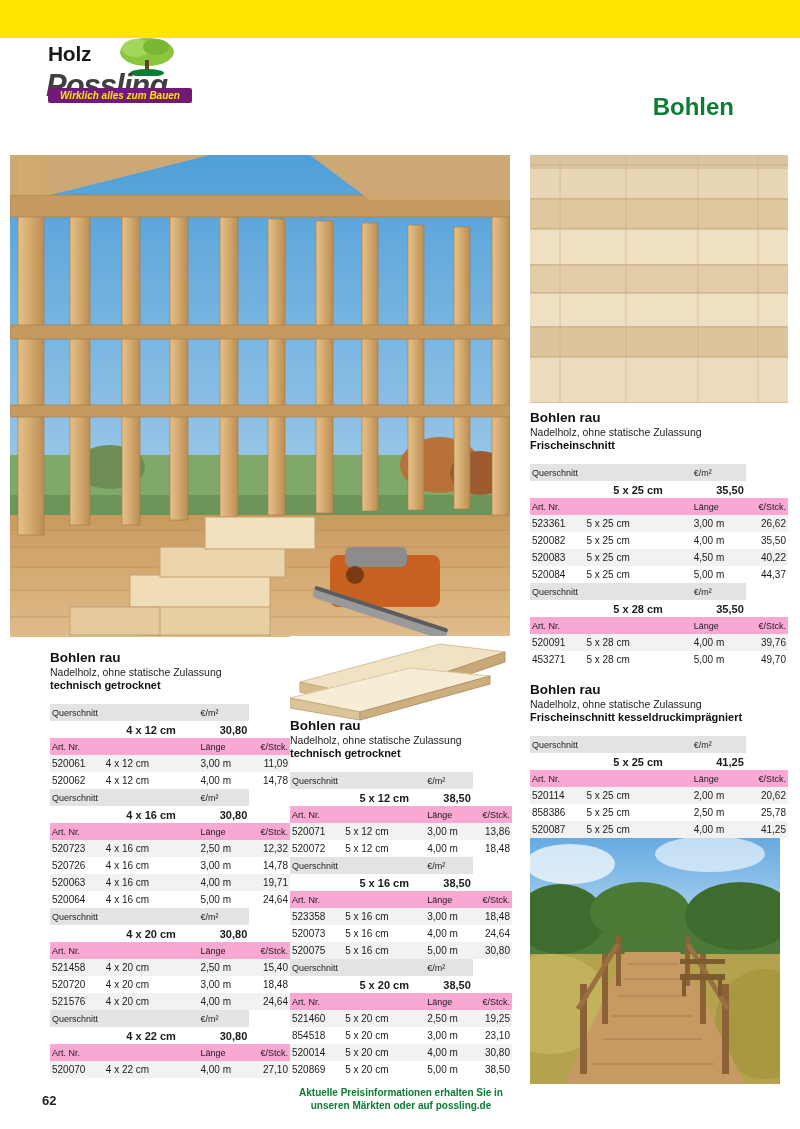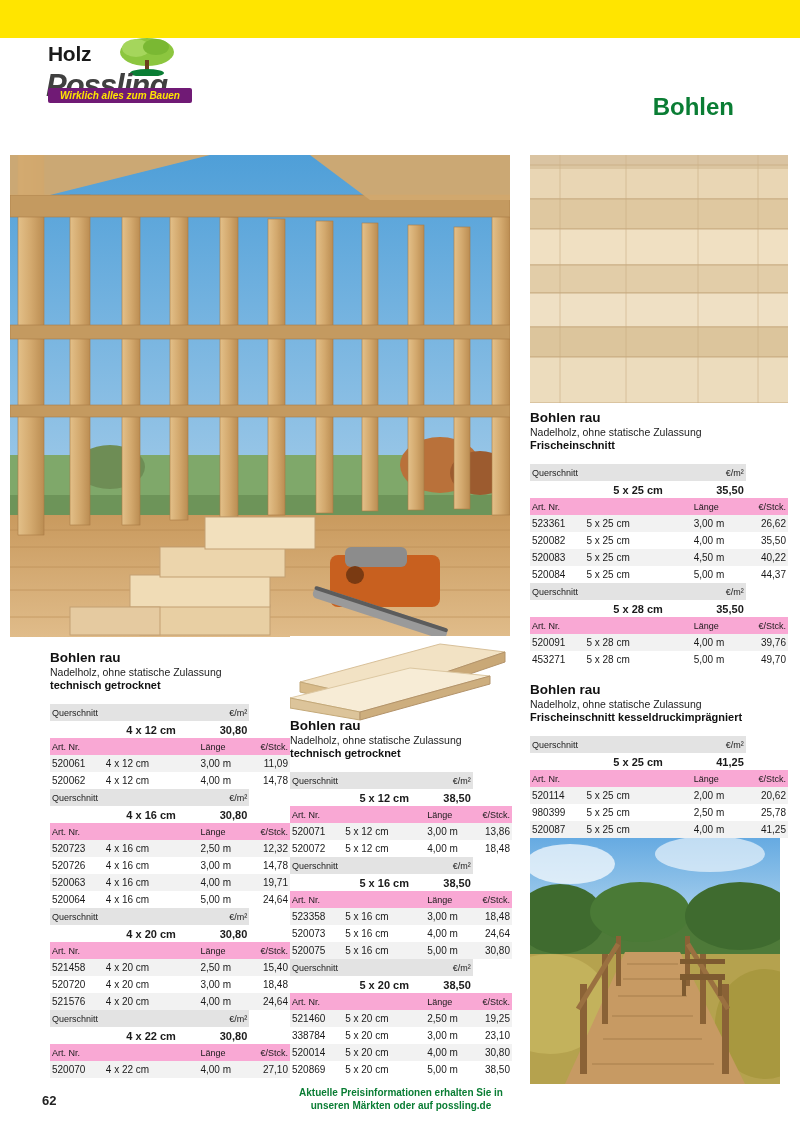--- a/index.html
+++ b/index.html
@@ -138,21 +138,21 @@
     background: #f9a8d4;
     font-size: 9px;
   }
   tr.alt td { background: #f2f2f2; }
   td.c-art { width: 52px; }
   td.c-dim { width: 76px; }
   td.c-len { width: 58px; }
   td.c-price { width: 42px; text-align: right; padding-right: 4px; }
   td.q-label { width: 52px; }
   td.q-mid { width: 134px; text-align: center; }
-  td.q-right { width: 42px; text-align: right; padding-right: 4px; }
+  td.q-right { width: 42px; padding-right: 4px; }
   td.sz-mid { width: 134px; text-align: center; }
   td.sz-right { width: 42px; text-align: right; padding-right: 4px; }
 
   #tbl-left { left: 50px; top: 704px; width: 240px; }
   #tbl-mid  { left: 290px; top: 772px; width: 222px; }
   #tbl-tr   { left: 530px; top: 464px; width: 258px; }
   #tbl-br   { left: 530px; top: 736px; width: 258px; }
 
   
   .page-number {
@@ -586,21 +586,21 @@
         <td class="c-len">Länge</td>
         <td class="c-price">€/Stck.</td>
       </tr>
       <tr class="alt">
         <td class="c-art">521460</td>
         <td class="c-dim">5 x 20 cm</td>
         <td class="c-len">2,50 m</td>
         <td class="c-price">19,25</td>
       </tr>
       <tr>
-        <td class="c-art">338784</td>
+        <td class="c-art">854518</td>
         <td class="c-dim">5 x 20 cm</td>
         <td class="c-len">3,00 m</td>
         <td class="c-price">23,10</td>
       </tr>
       <tr class="alt">
         <td class="c-art">520014</td>
         <td class="c-dim">5 x 20 cm</td>
         <td class="c-len">4,00 m</td>
         <td class="c-price">30,80</td>
       </tr>
@@ -717,21 +717,21 @@
         <td class="c-len">Länge</td>
         <td class="c-price">€/Stck.</td>
       </tr>
       <tr class="alt">
         <td class="c-art">520114</td>
         <td class="c-dim">5 x 25 cm</td>
         <td class="c-len">2,00 m</td>
         <td class="c-price">20,62</td>
       </tr>
       <tr>
-        <td class="c-art">980399</td>
+        <td class="c-art">858386</td>
         <td class="c-dim">5 x 25 cm</td>
         <td class="c-len">2,50 m</td>
         <td class="c-price">25,78</td>
       </tr>
       <tr class="alt">
         <td class="c-art">520087</td>
         <td class="c-dim">5 x 25 cm</td>
         <td class="c-len">4,00 m</td>
         <td class="c-price">41,25</td>
       </tr>

